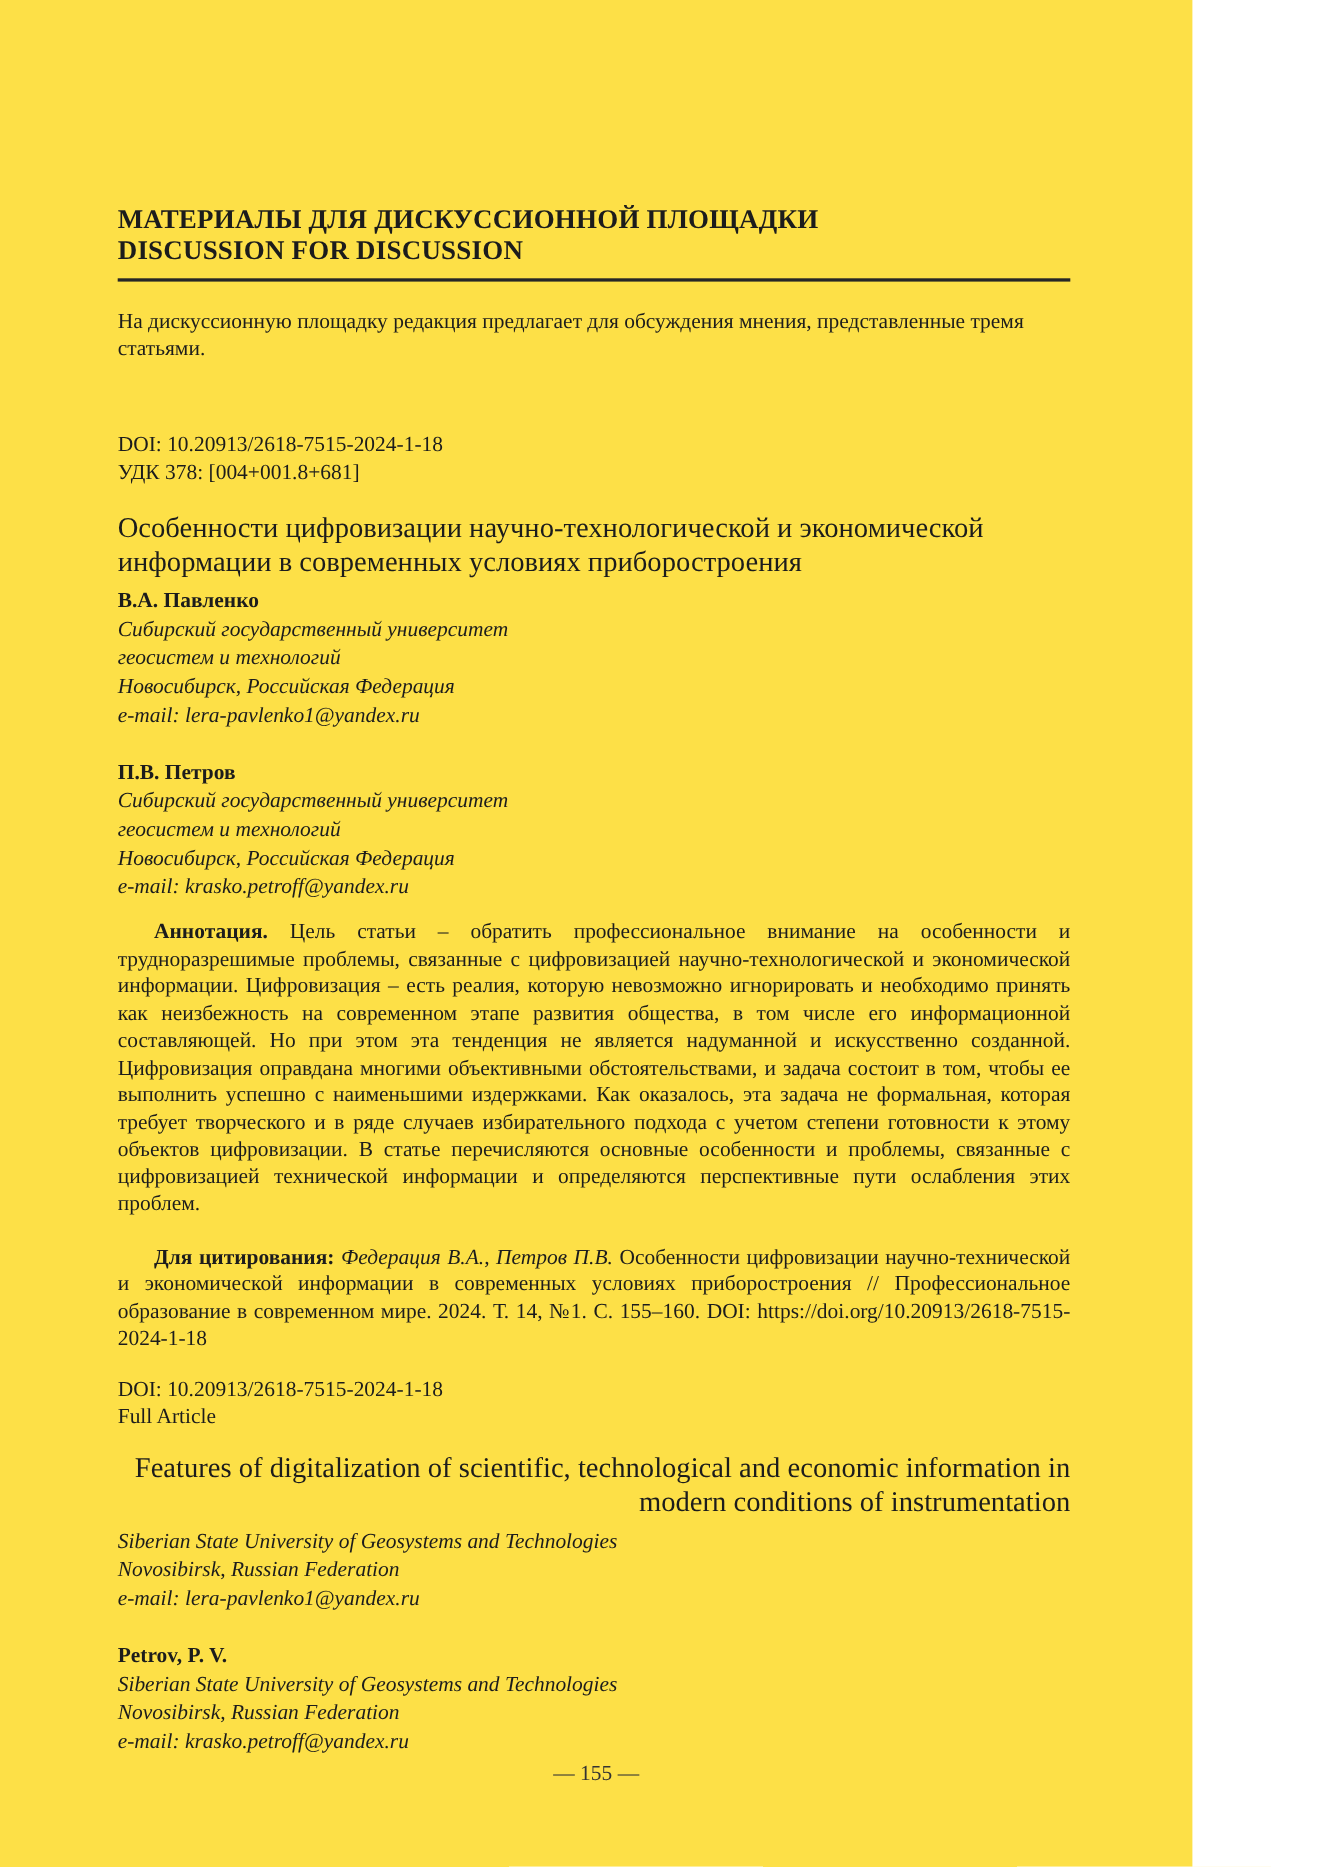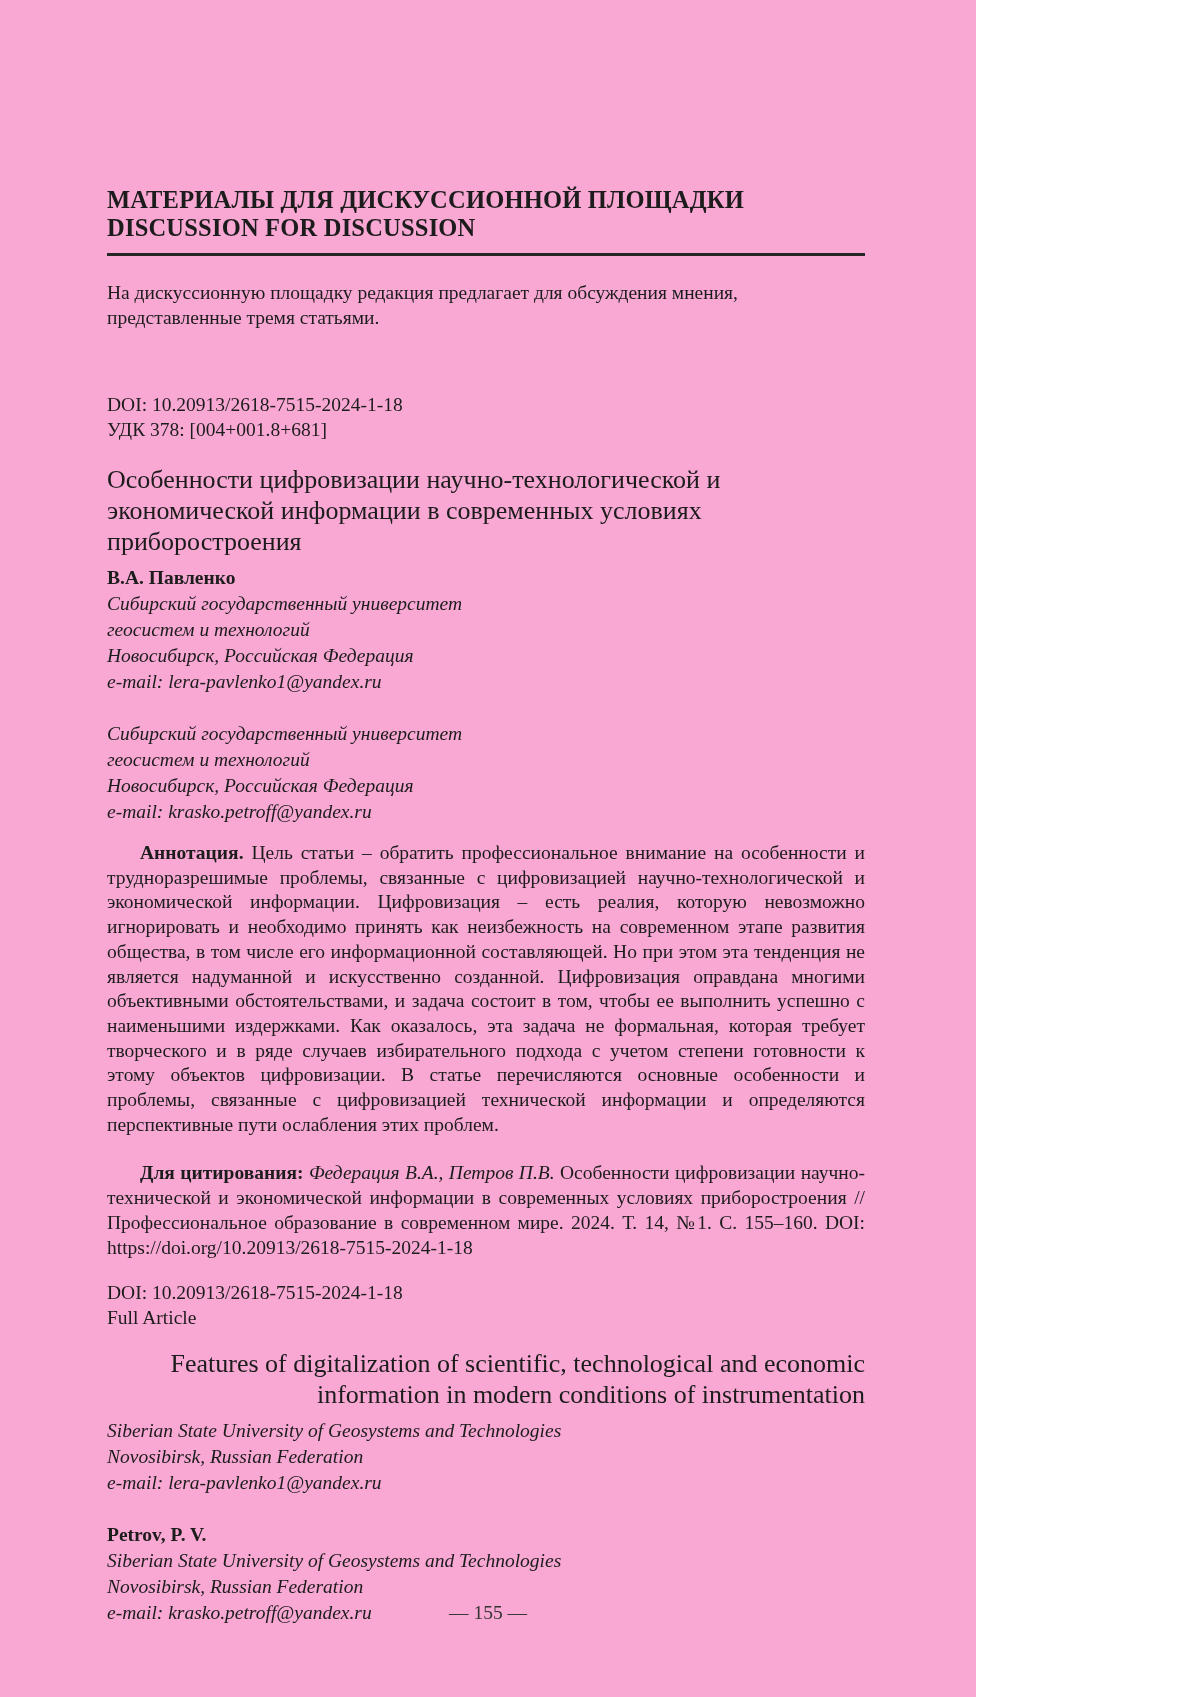--- a/index.html
+++ b/index.html
@@ -4,23 +4,23 @@
 <style>
   * { margin:0; padding:0; box-sizing:border-box; }
   html, body { background:#ffffff; }
   body {
     width:1200px;
     font-family:"Liberation Serif", "DejaVu Serif", serif;
     color:#1c1c1c;
   }
   .page {
     position:relative;
-    width:976px;
+    width:1084px;
     height:1697px;
-    background:#f9a8d4;
+    background:#fde047;
     overflow:hidden;
     padding:186px 111px 0 107px;
     font-size:19.5px;
     line-height:26px;
   }
   .kicker {
     font-size:24.5px;
     line-height:28px;
     font-weight:bold;
     letter-spacing:0.2px;
@@ -88,20 +88,21 @@
 
     <div class="author">
       <p class="author-name">В.А. Павленко</p>
       <p class="author-line">Сибирский государственный университет</p>
       <p class="author-line">геосистем и технологий</p>
       <p class="author-line">Новосибирск, Российская Федерация</p>
       <p class="author-line">e-mail: lera-pavlenko1@yandex.ru</p>
     </div>
 
     <div class="author">
+      <p class="author-name">П.В. Петров</p>
       <p class="author-line">Сибирский государственный университет</p>
       <p class="author-line">геосистем и технологий</p>
       <p class="author-line">Новосибирск, Российская Федерация</p>
       <p class="author-line">e-mail: krasko.petroff@yandex.ru</p>
     </div>
 
     <p class="para abstract"><b>Аннотация.</b><span> Цель статьи – обратить профессиональное внимание на особенности и трудноразрешимые проблемы, связанные с цифровизацией научно-технологической и экономической информации. Цифровизация – есть реалия, которую невозможно игнорировать и необходимо принять как неизбежность на современном этапе развития общества, в том числе его информационной составляющей. Но при этом эта тенденция не является надуманной и искусственно созданной. Цифровизация оправдана многими объективными обстоятельствами, и задача состоит в том, чтобы ее выполнить успешно с наименьшими издержками. Как оказалось, эта задача не формальная, которая требует творческого и в ряде случаев избирательного подхода с учетом степени готовности к этому объектов цифровизации. В статье перечисляются основные особенности и проблемы, связанные с цифровизацией технической информации и определяются перспективные пути ослабления этих проблем.</span></p>
 
 
     <p class="para citation"><b>Для цитирования:</b><span class="cite-authors"> Федерация В.А., Петров П.В.</span><span> Особенности цифровизации научно-технической и экономической информации в современных условиях приборостроения // Профессиональное образование в современном мире. 2024. Т. 14, №1. С. 155–160. DOI: https://doi.org/10.20913/2618-7515-2024-1-18</span></p>

